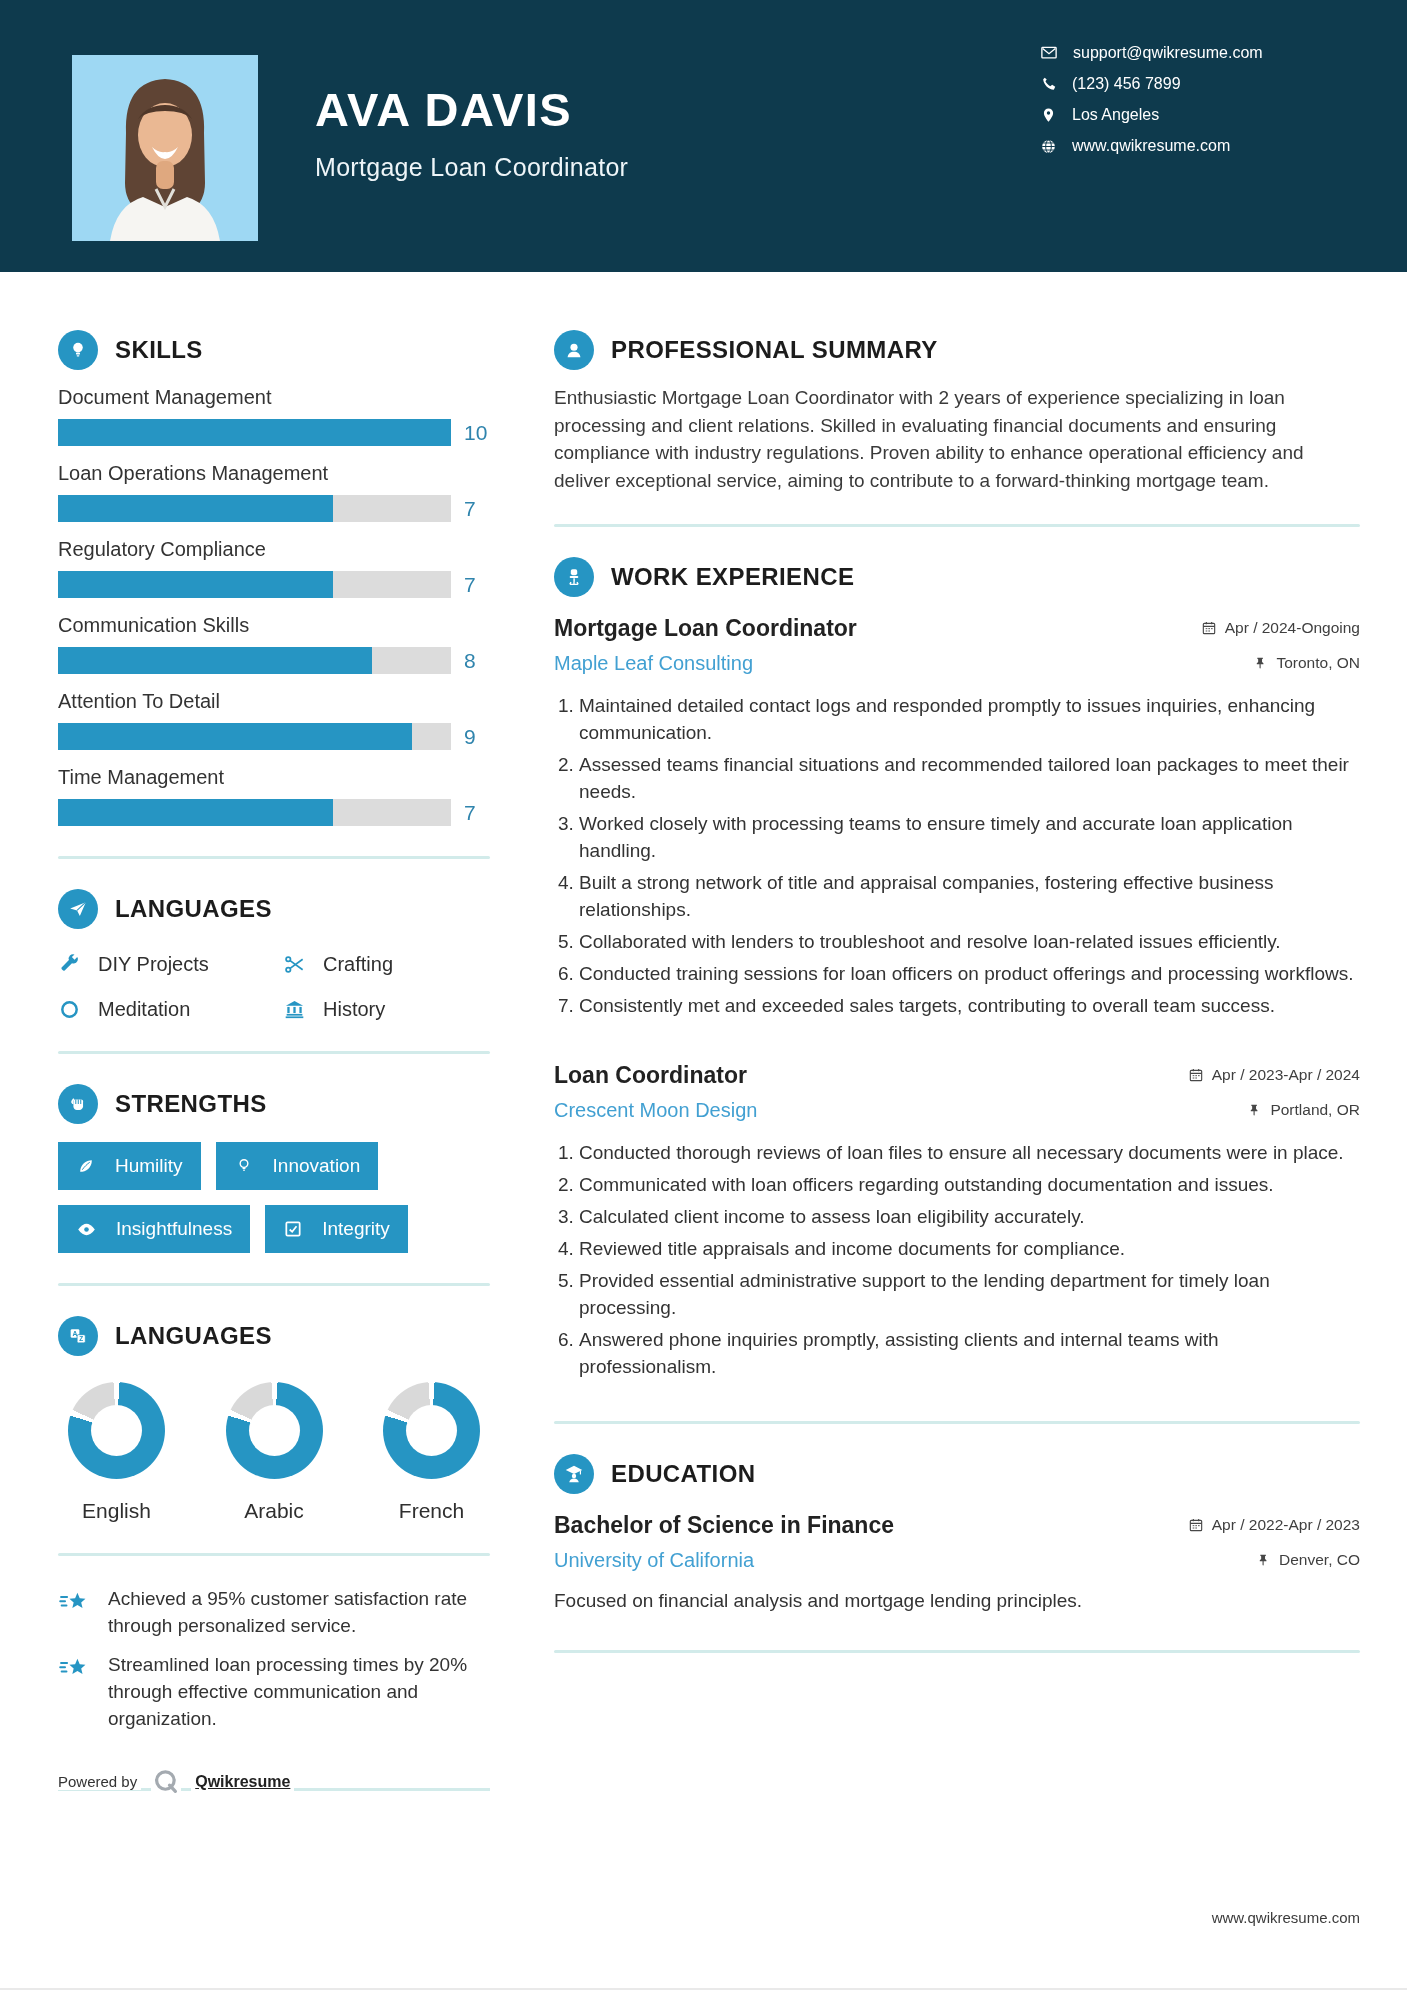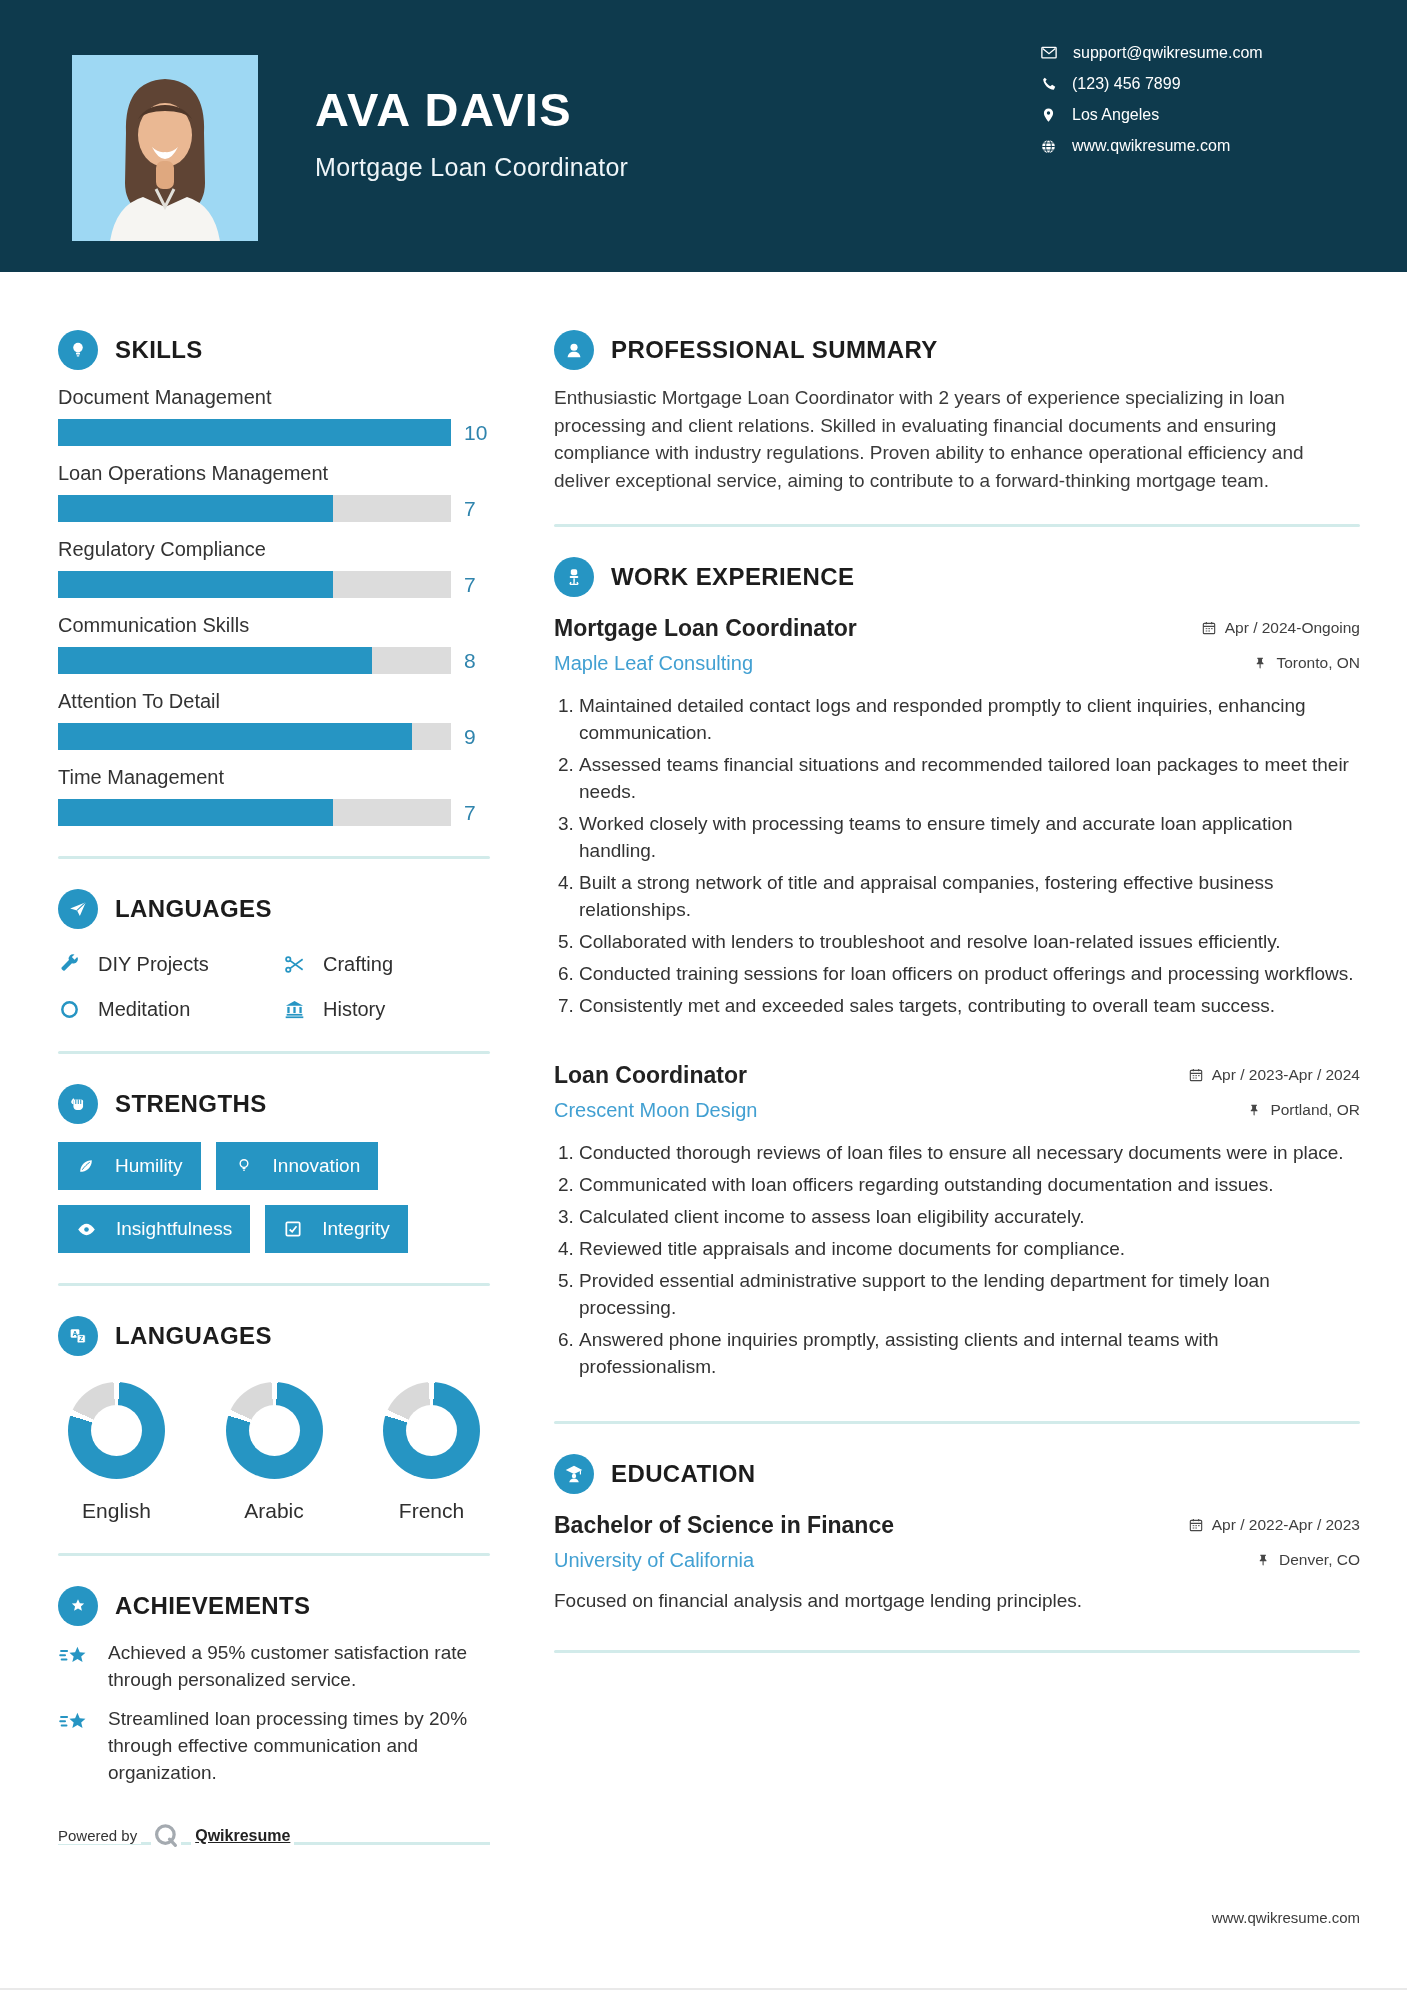--- a/index.html
+++ b/index.html
@@ -320,28 +320,20 @@
           <div class="lang">
             <div class="donut" style="background: conic-gradient(rgb(255, 255, 255) 0deg, rgb(255, 255, 255) 1%, rgb(38, 149, 195) 1%, rgb(38, 149, 195) 80%, rgb(255, 255, 255) 80%, rgb(255, 255, 255) 82%, rgb(217, 217, 217) 82%, rgb(217, 217, 217) 99%, rgb(255, 255, 255) 99%, rgb(255, 255, 255) 100%);"></div>
             <div class="lang-label">French</div>
           </div>
         </div>
       </div>
 
       <div class="divider"></div>
 
       <div>
-        <div class="sec-head">
-          <span class="sec-icon">
-            <svg width="22" height="22" viewBox="0 0 24 24">
-                <polygon points="12,4.5 14,9 18.7,9.4 15.2,12.5 16.3,17.2 12,14.7 7.7,17.2 8.8,12.5 5.3,9.4 10,9" fill="#ffffff"></polygon>
-              </svg>
-          </span>
-          <span class="sec-title">ACHIEVEMENTS</span>
-        </div>
 
         <div class="ach-item">
           <svg width="34" height="30" viewBox="0 0 28 24">
               <path d="M2.5 7h5 M1.8 10.5h4 M3 14h4" stroke="#2695c3" stroke-width="1.6" fill="none" stroke-linecap="round"></path>
               <polygon points="16,3.5 17.9,8 22.6,8.4 19.1,11.5 20.2,16.2 16,13.7 11.8,16.2 12.9,11.5 9.4,8.4 14.1,8" fill="#2695c3"></polygon>
             </svg>
           <div class="ach-text">Achieved a 95% customer satisfaction rate through personalized service.</div>
         </div>
         <div class="ach-item">
           <svg width="34" height="30" viewBox="0 0 28 24">
@@ -410,21 +402,21 @@
           <div class="job-sub">
             <a class="company" href="#">Maple Leaf Consulting</a>
             <span class="meta">
               <svg width="14" height="14" viewBox="0 0 24 24">
                   <path d="M8 3h8v2l-1.5 1v5l2.5 2v2h-5v6l-1 2-1-2v-6H5v-2l2.5-2V6L6 5V3z" fill="#474747" transform="scale(0.95)"></path>
                 </svg>
               <span>Toronto, ON</span>
             </span>
           </div>
           <ol class="duties">
-            <li>Maintained detailed contact logs and responded promptly to client inquiries, enhancing communication.</li>
+            <li>Maintained detailed contact logs and responded promptly to issues inquiries, enhancing communication.</li>
             <li>Assessed teams financial situations and recommended tailored loan packages to meet their needs.</li>
             <li>Worked closely with processing teams to ensure timely and accurate loan application handling.</li>
             <li>Built a strong network of title and appraisal companies, fostering effective business relationships.</li>
             <li>Collaborated with lenders to troubleshoot and resolve loan-related issues efficiently.</li>
             <li>Conducted training sessions for loan officers on product offerings and processing workflows.</li>
             <li>Consistently met and exceeded sales targets, contributing to overall team success.</li>
           </ol>
         </div>
 
         <div class="job" style="margin-top:42px;">

